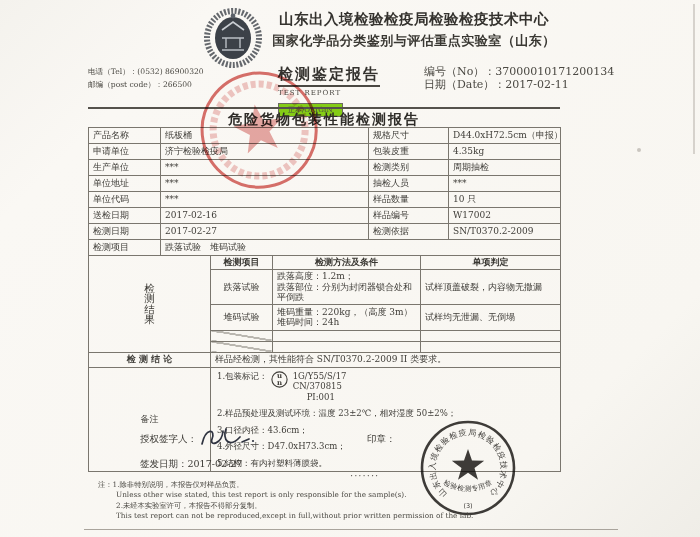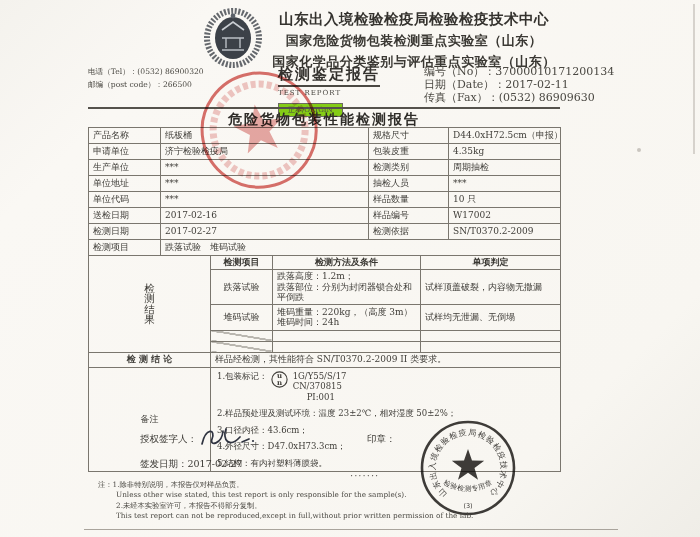--- a/index.html
+++ b/index.html
@@ -58,39 +58,37 @@
     <ellipse cx="35" cy="30" rx="26" ry="27" fill="none" stroke="#4a4f55" stroke-width="6" stroke-dasharray="2 1.6" opacity="0.85"></ellipse>
     <ellipse cx="35" cy="30" rx="18" ry="21" fill="#3c4148"></ellipse>
     <path d="M24 22 L35 14 L46 22" fill="none" stroke="#c9cdd2" stroke-width="1.6"></path>
     <path d="M24 30 H46 M28 30 L28 40 M42 30 L42 40 M24 42 H46" fill="none" stroke="#b9bec4" stroke-width="1.4"></path>
     <circle cx="35" cy="8" r="2.4" fill="#5a6068"></circle>
   </svg>
 </div>
 
 <div class="abs org-lines">
   <div class="org-l1">山东出入境检验检疫局检验检疫技术中心</div>
-  <div class="org-l2">国家危险货物包装检测重点实验室（山东）</div>
   <div class="org-l3">国家化学品分类鉴别与评估重点实验室（山东）</div>
 </div>
 
 <div class="abs contact">
   <div>电话（Tel）：(0532) 86900320</div>
   <div>邮编（post code）：266500</div>
 </div>
 
 <div class="abs rpt-title">
   <span class="rpt-cn">检测鉴定报告</span>
   <div class="rpt-en">TEST REPORT</div>
   <span class="copy-badge">正本/ORIGIN</span>
 </div>
 
 <div class="abs meta">
   <div>编号（No）：37000010171200134</div>
   <div>日期（Date）：2017-02-11</div>
-  <div>传真（Fax）：(0532) 86909630</div>
 </div>
 
 <div class="abs hr"></div>
 <div class="abs doc-title">危险货物包装性能检测报告</div>
 
 <div class="abs" style="left:88px;top:127px;">
 <table class="main">
   <colgroup>
     <col style="width:72px">
         <col style="width:50px">

